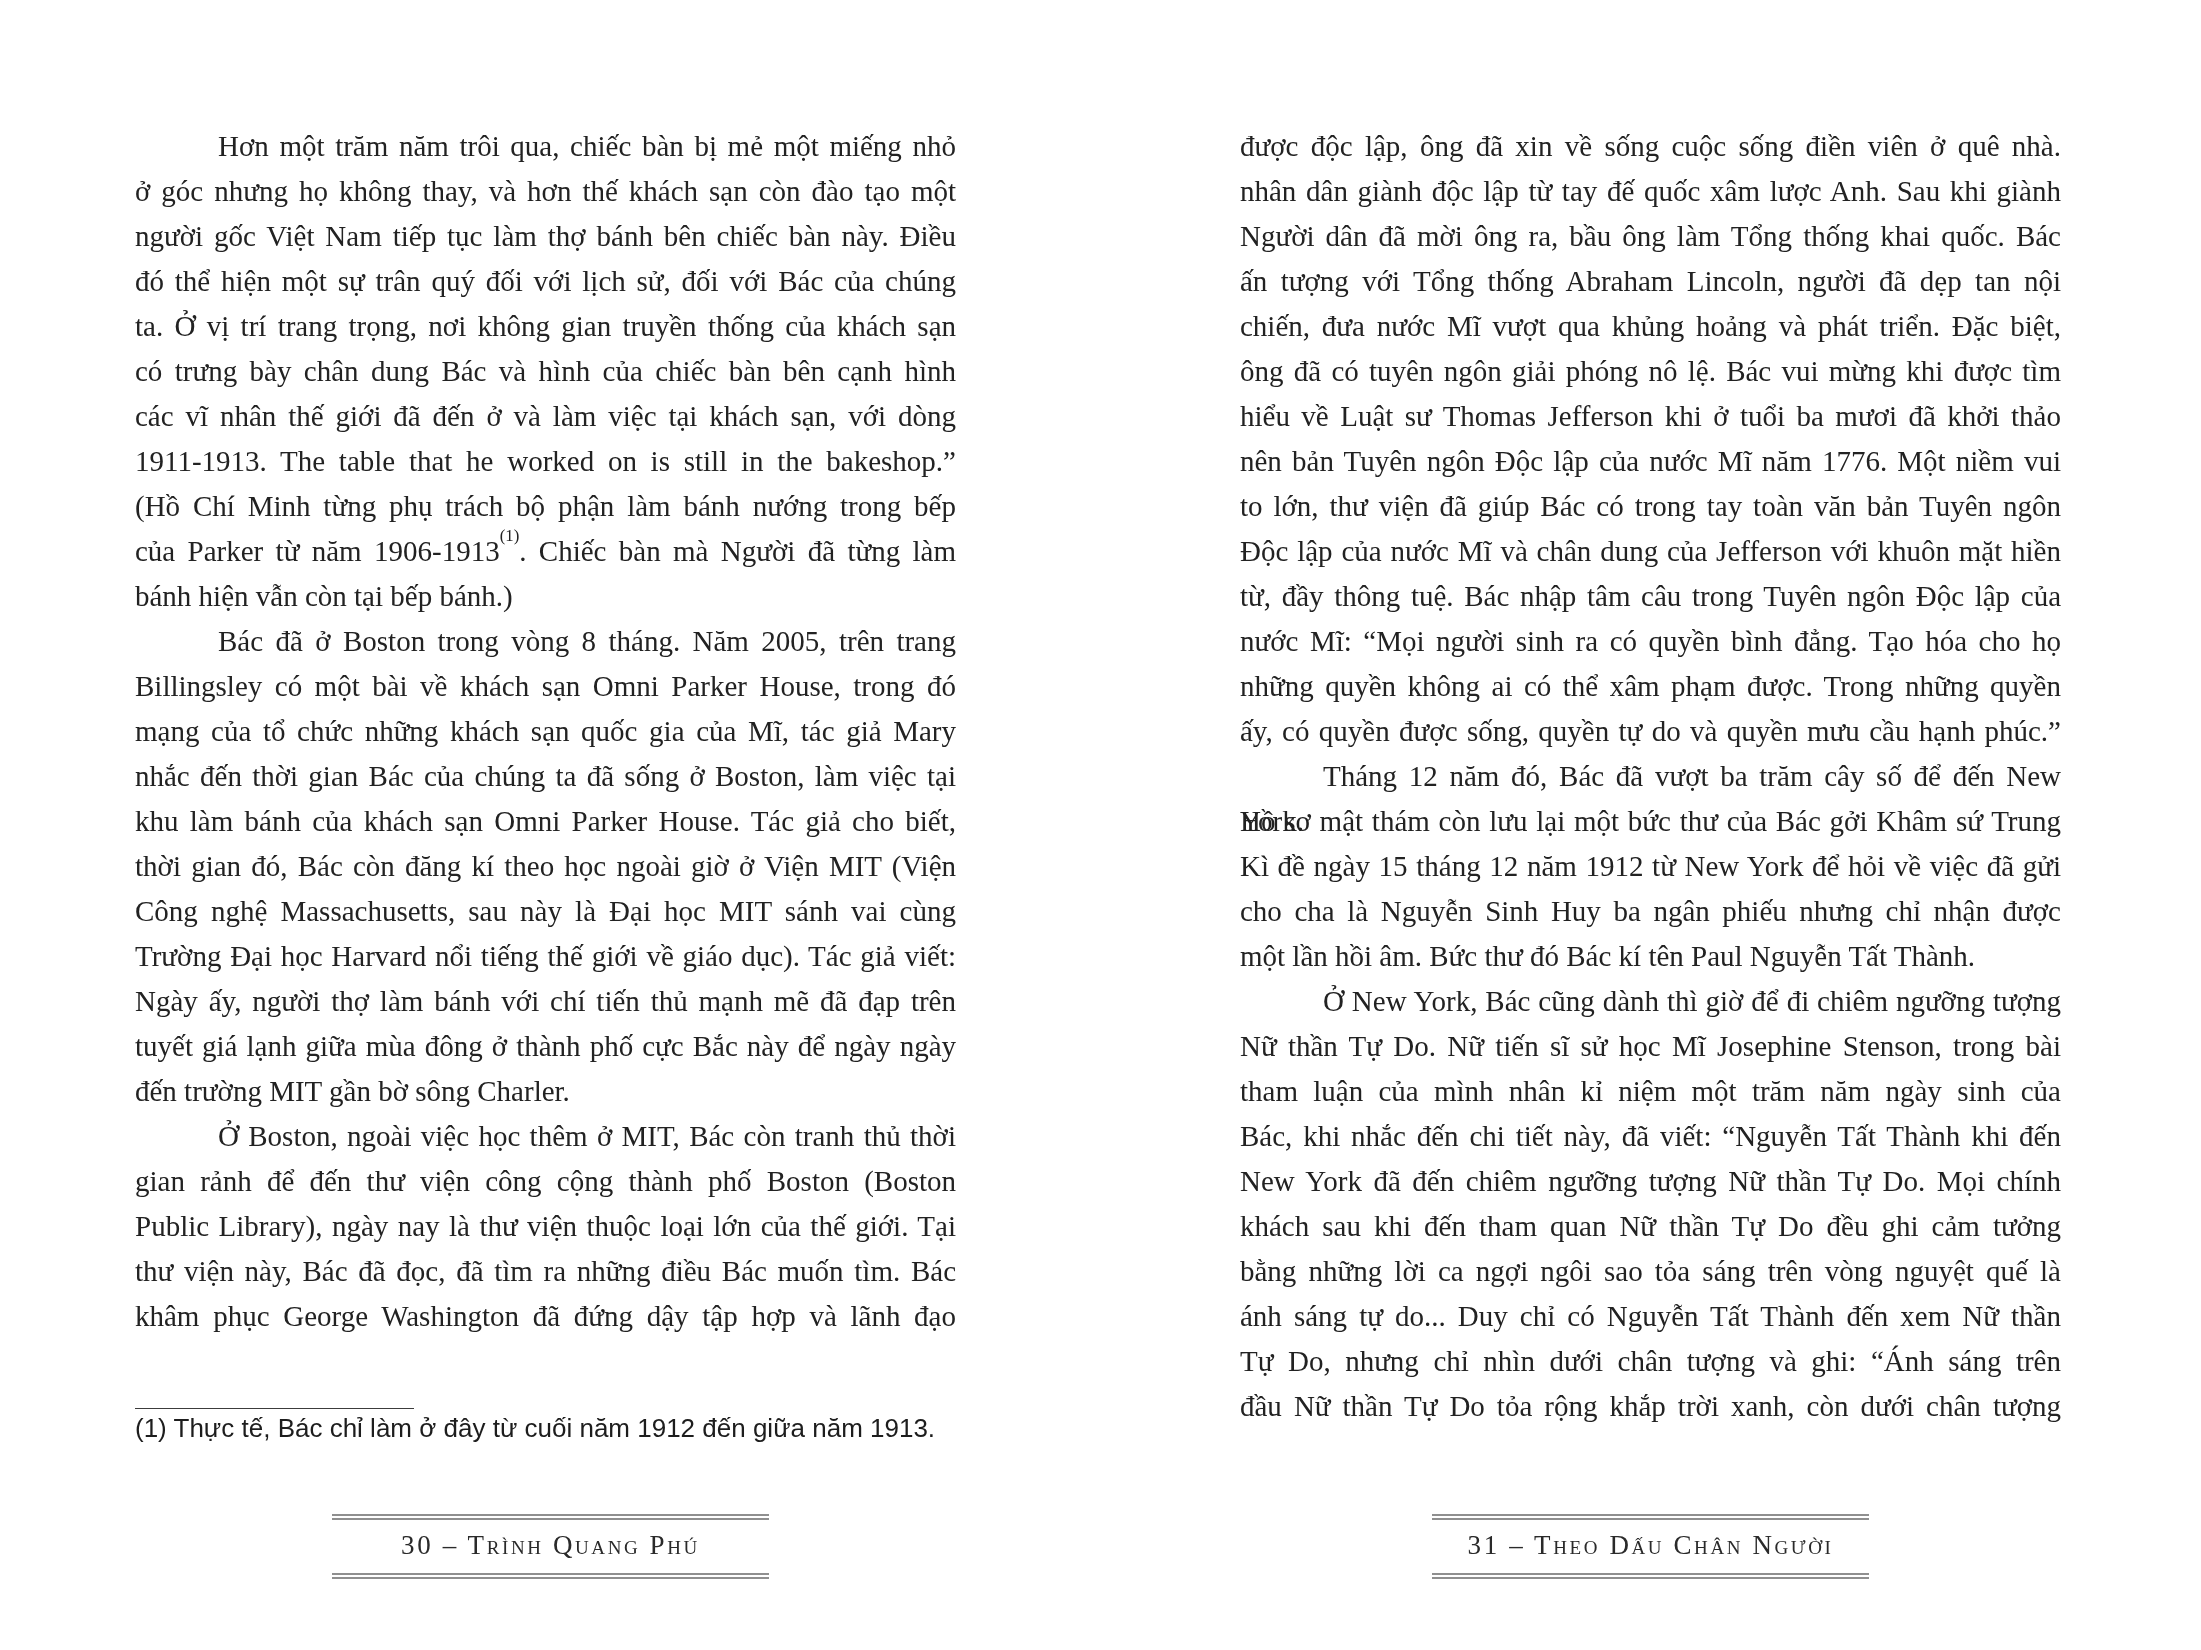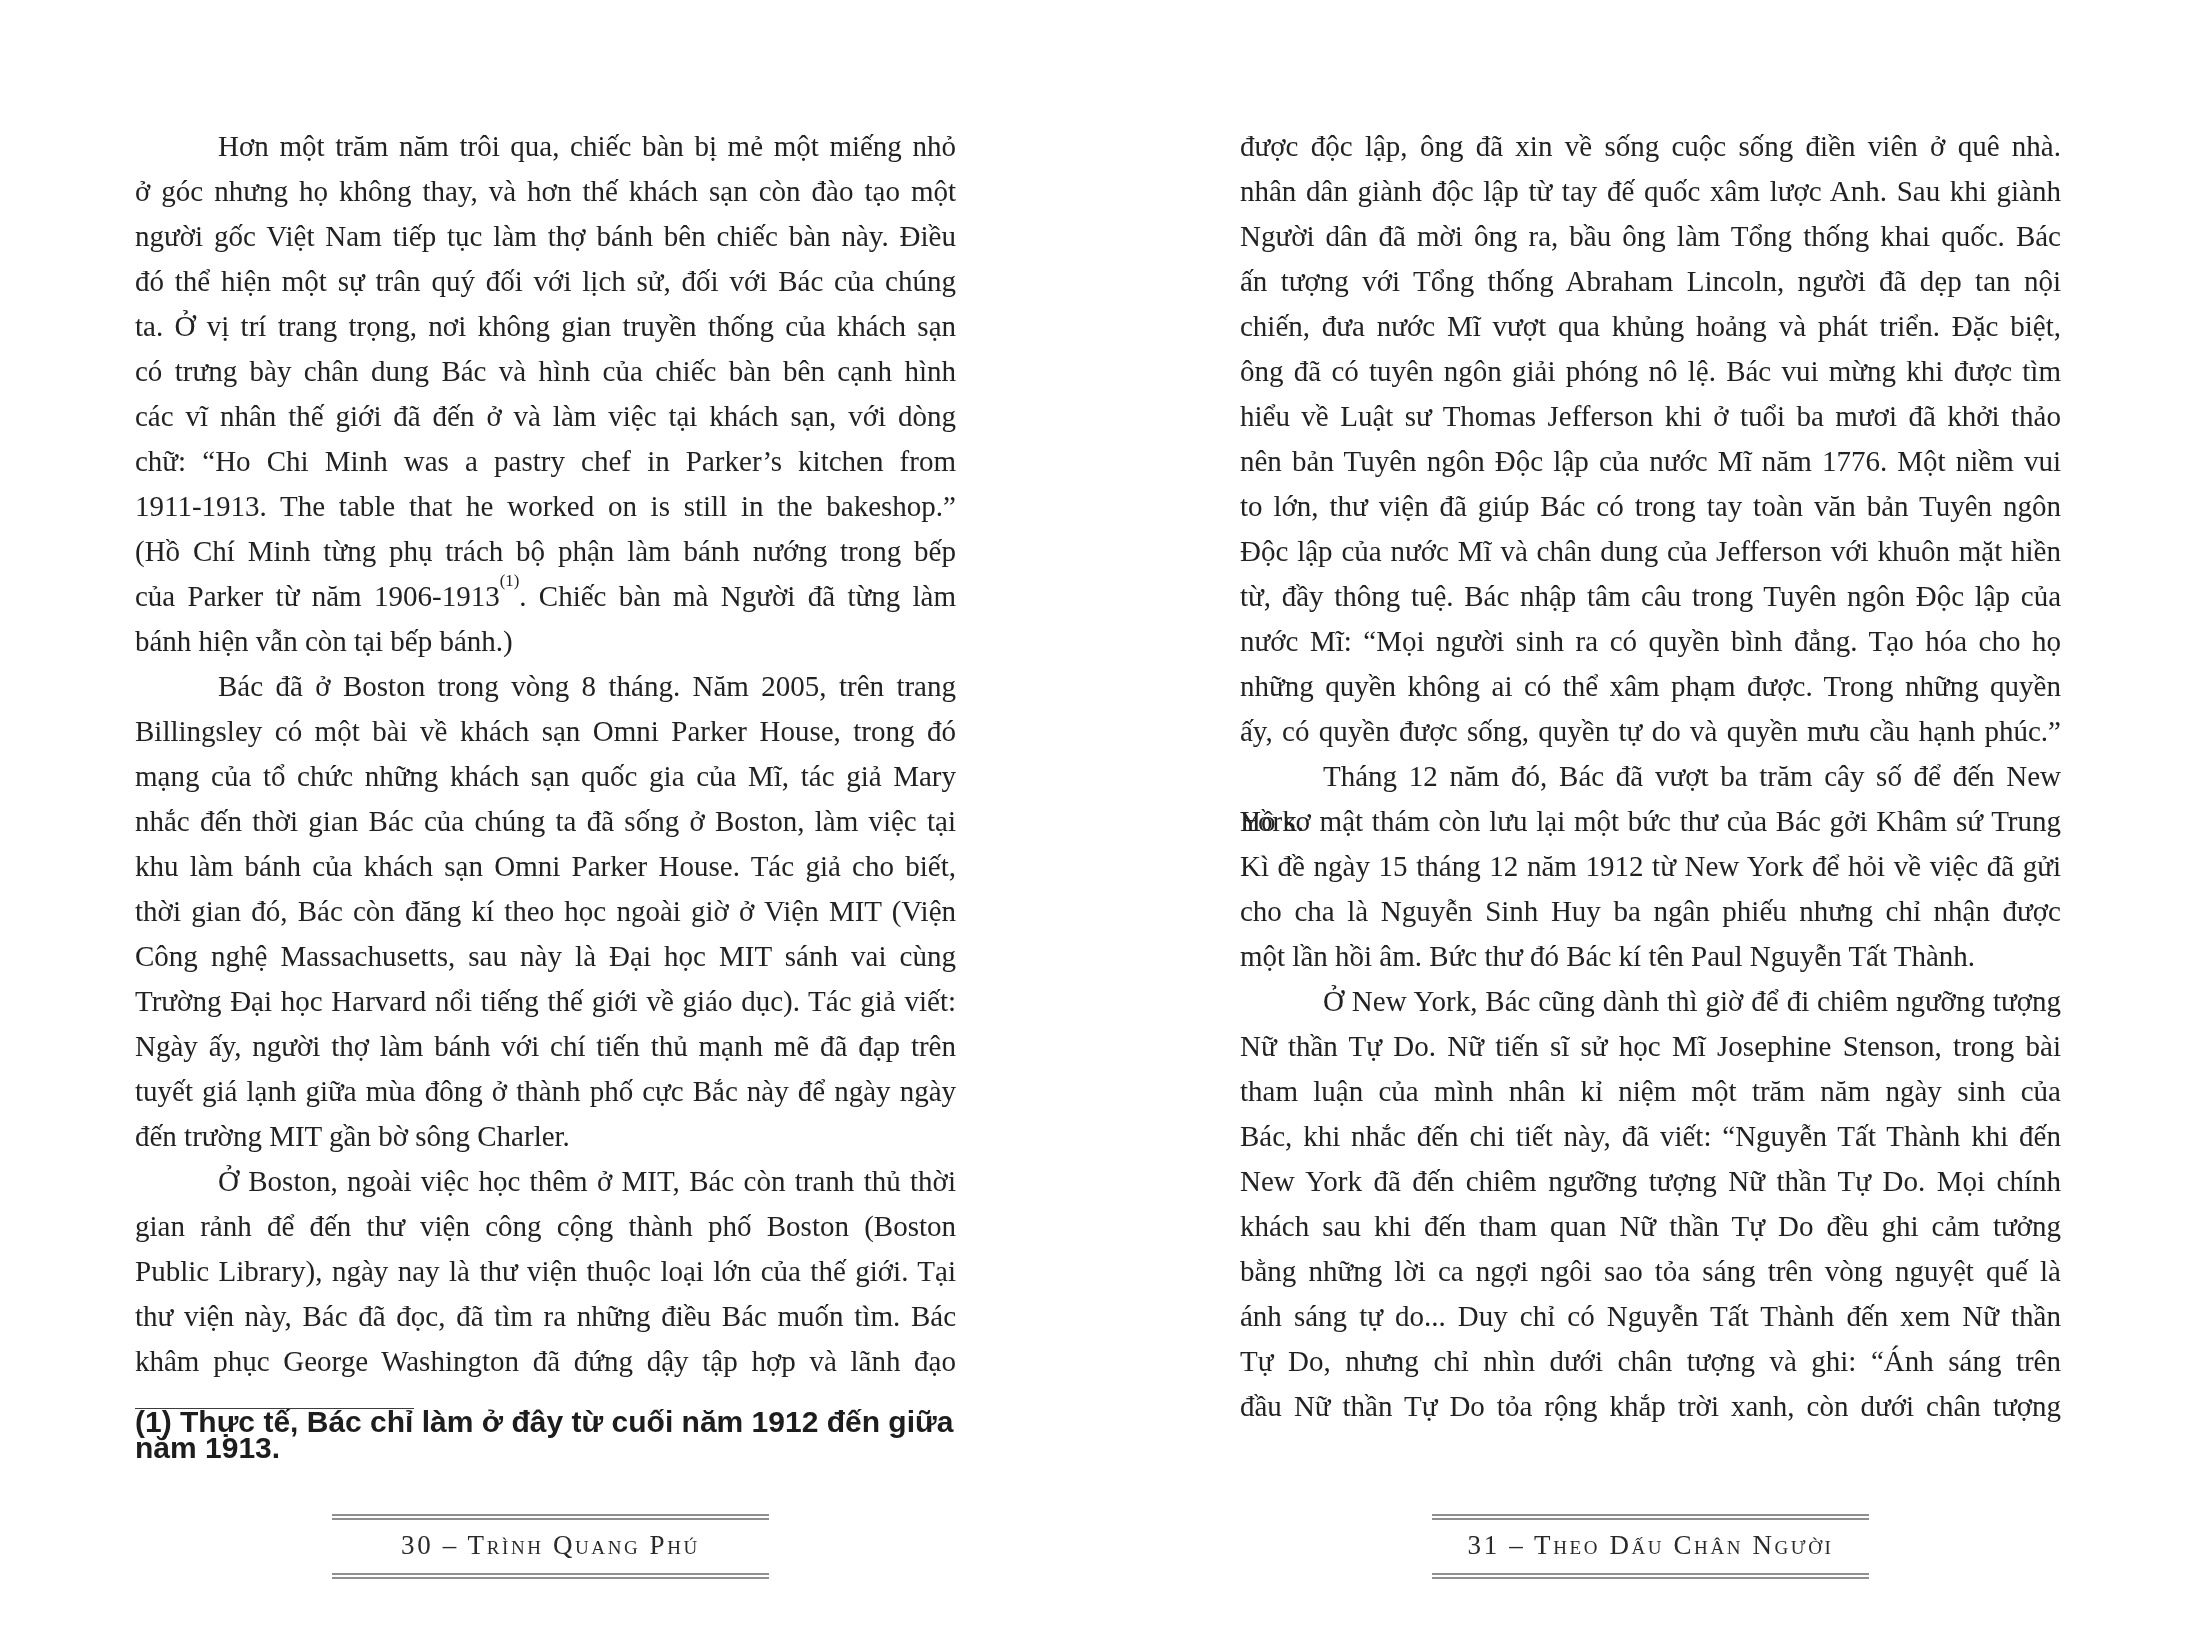--- a/index.html
+++ b/index.html
@@ -19,23 +19,23 @@
     text-align:justify;
     text-align-last:justify;
     -moz-text-align-last:justify;
   }
   .line.first{text-indent:83px;}
   .line.end{text-align-last:left;-moz-text-align-last:left;}
   sup.fnmark{font-size:0.58em;position:relative;top:-0.55em;line-height:0;}
   .footnote-block{position:absolute;left:135px;top:1408px;width:821px;}
   .fn-rule{width:279px;height:0;border-top:1.7px solid #3c3c3c;}
   .fn-text{
-    margin-top:0;
+    margin-top:6px;
     font-family:"Liberation Sans","DejaVu Sans",sans-serif;
-    font-size:30px;line-height:26px;color:#1d1d1d;font-weight:bold;
+    font-size:26px;line-height:26px;color:#1d1d1d;
   }
   .page-footer{
     position:absolute;top:1514px;width:437px;
     border-top:6.1px double #8f8f8f;
     border-bottom:6.1px double #8f8f8f;
     padding:9.6px 0 13px 0;
     text-align:center;
     font-variant:small-caps;
     letter-spacing:2.6px;
     font-size:27px;line-height:30px;color:#2a2a2a;
@@ -49,21 +49,20 @@
 <div class="page-col" id="left-col">
 
   <div>
     <div class="line first">Hơn một trăm năm trôi qua, chiếc bàn bị mẻ một miếng nhỏ</div>
     <div class="line">ở góc nhưng họ không thay, và hơn thế khách sạn còn đào tạo một</div>
     <div class="line">người gốc Việt Nam tiếp tục làm thợ bánh bên chiếc bàn này. Điều</div>
     <div class="line">đó thể hiện một sự trân quý đối với lịch sử, đối với Bác của chúng</div>
     <div class="line">ta. Ở vị trí trang trọng, nơi không gian truyền thống của khách sạn</div>
     <div class="line">có trưng bày chân dung Bác và hình của chiếc bàn bên cạnh hình</div>
     <div class="line">các vĩ nhân thế giới đã đến ở và làm việc tại khách sạn, với dòng</div>
-    <div class="line">chữ: “Ho Chi Minh was a pastry chef in Parker’s kitchen from</div>
     <div class="line">1911-1913. The table that he worked on is still in the bakeshop.”</div>
     <div class="line">(Hồ Chí Minh từng phụ trách bộ phận làm bánh nướng trong bếp</div>
     <div class="line"><span>của Parker từ năm 1906-1913</span><sup class="fnmark">(1)</sup><span>. Chiếc bàn mà Người đã từng làm</span></div>
     <div class="line end">bánh hiện vẫn còn tại bếp bánh.)</div>
   </div>
 
   <div>
     <div class="line first">Bác đã ở Boston trong vòng 8 tháng. Năm 2005, trên trang</div>
     <div class="line">Billingsley có một bài về khách sạn Omni Parker House, trong đó</div>
     <div class="line">mạng của tổ chức những khách sạn quốc gia của Mĩ, tác giả Mary</div>

